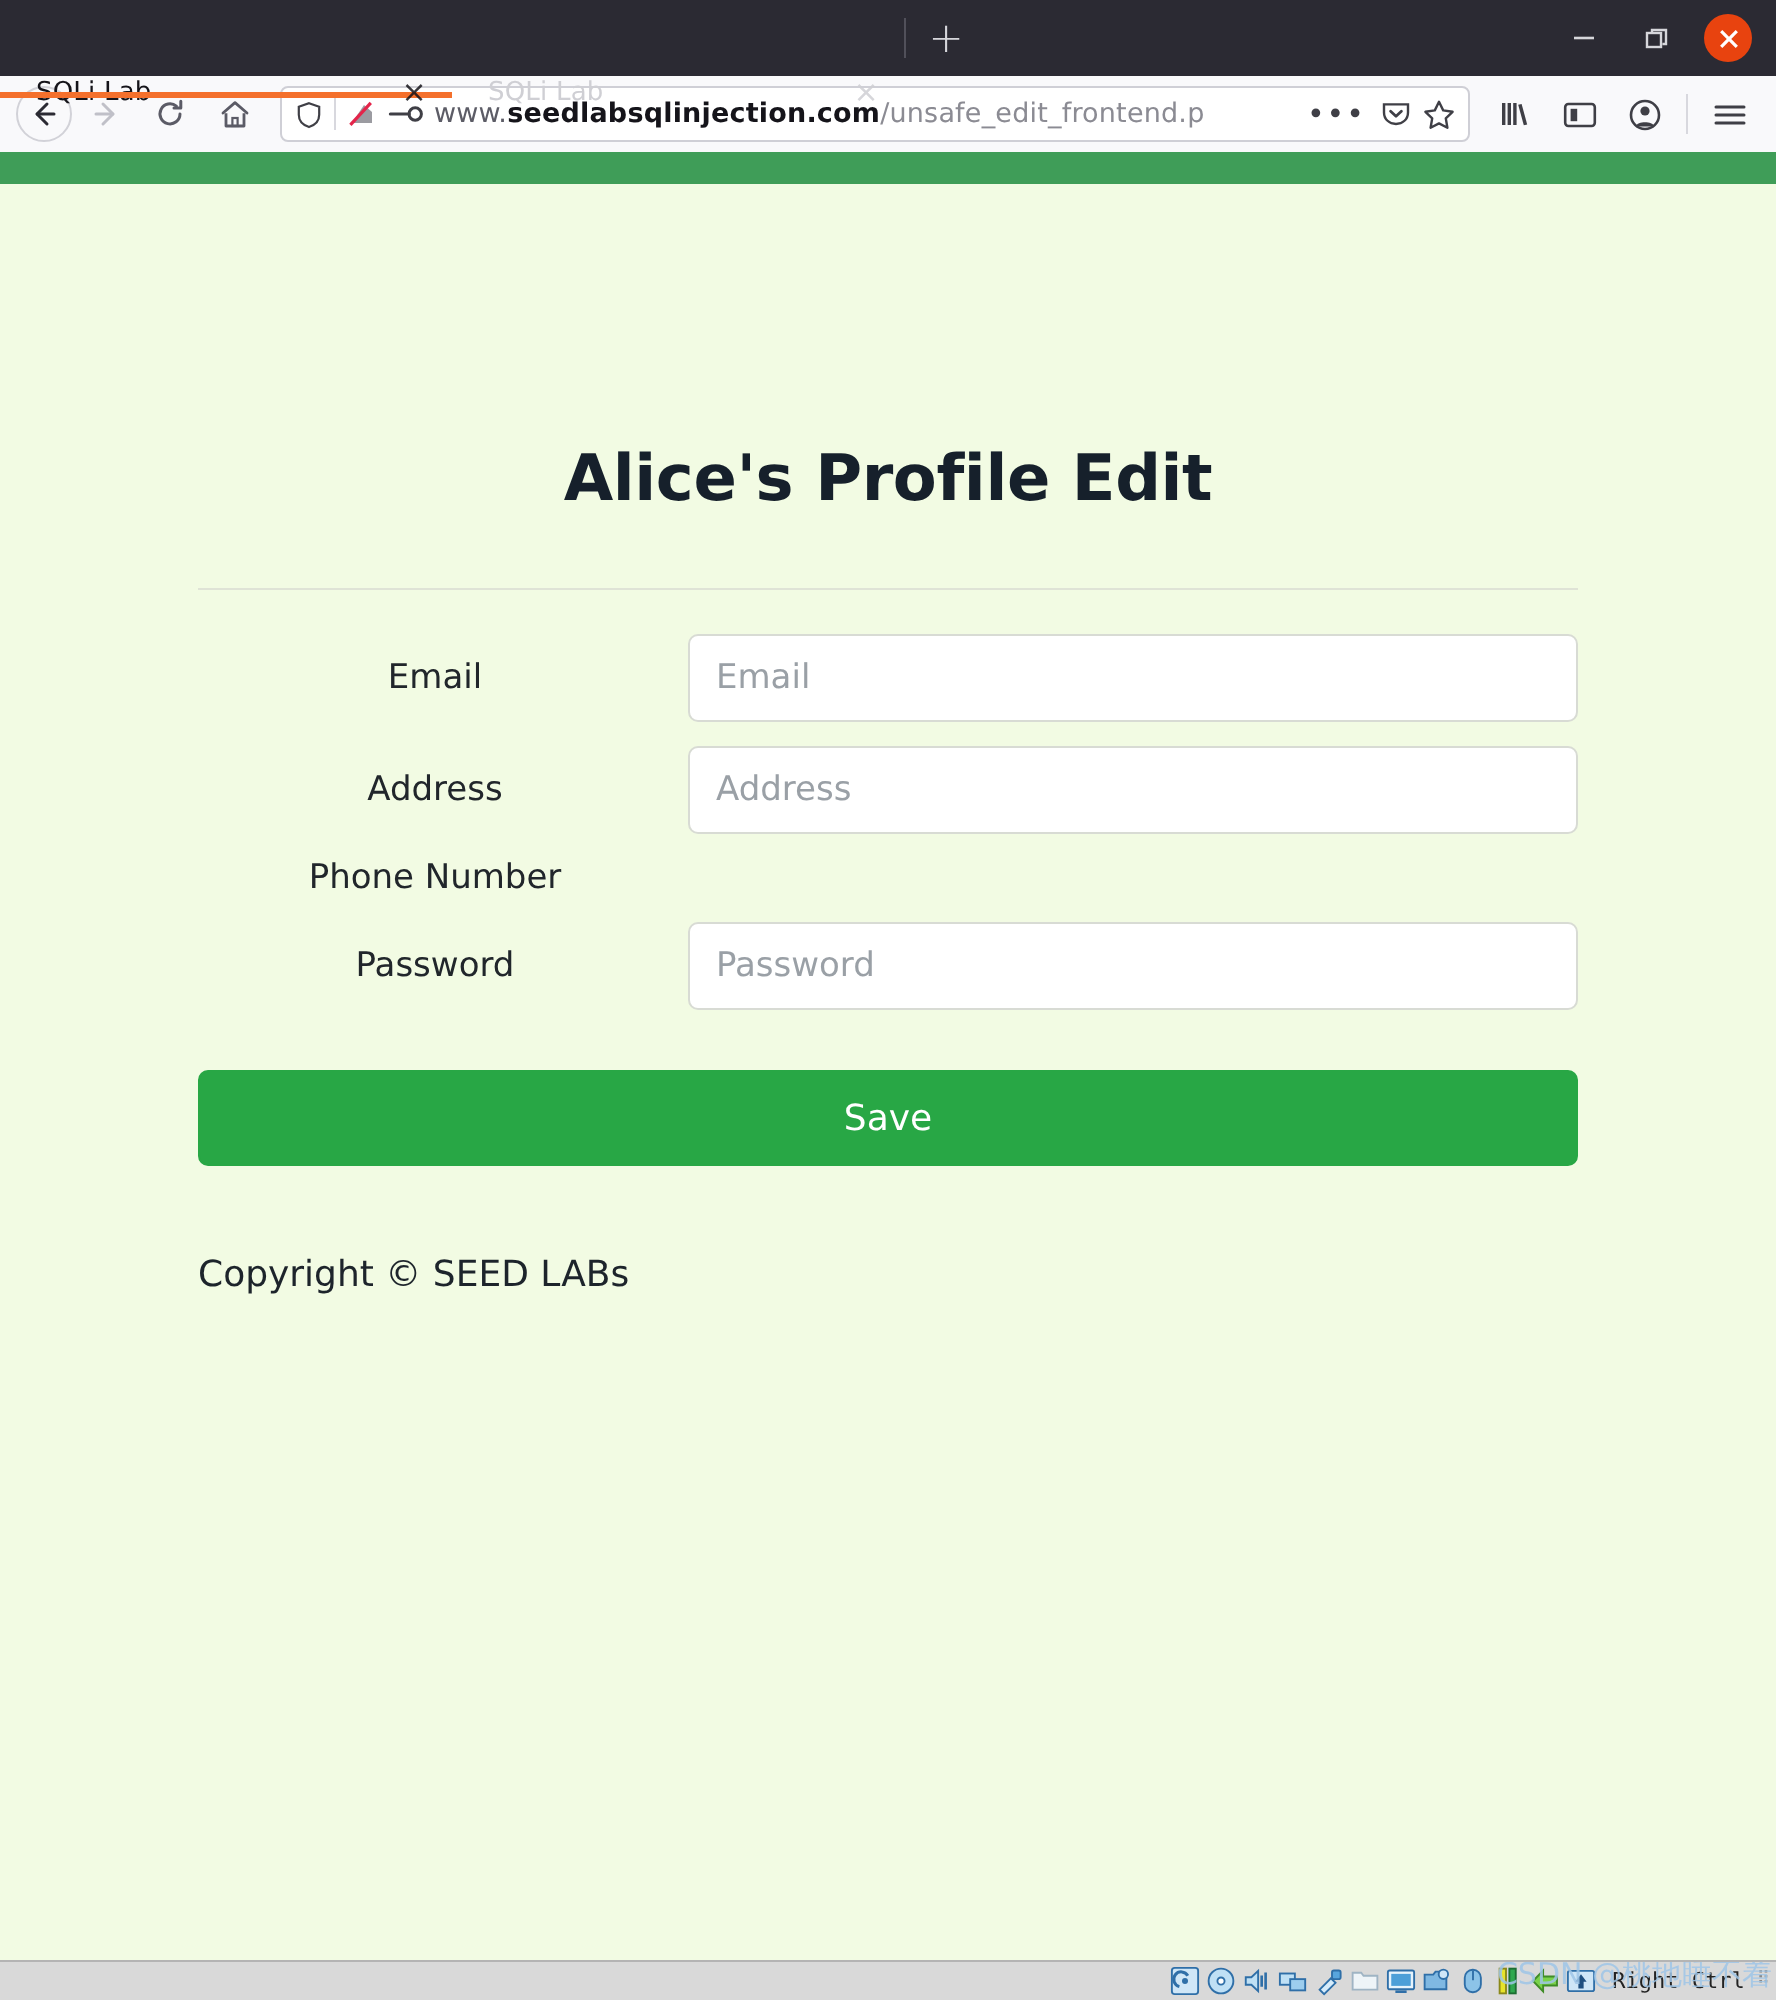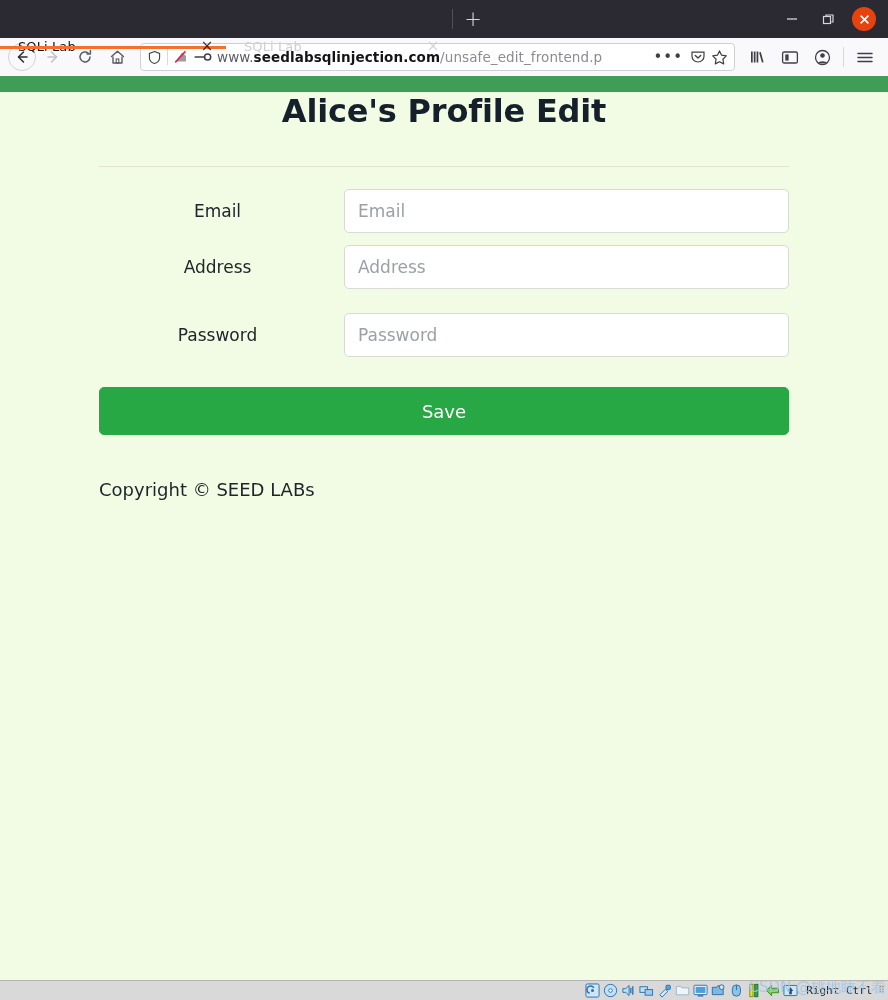--- a/index.html
+++ b/index.html
@@ -102,21 +102,21 @@
   .viewport {
     flex: 1 1 auto; background: #f2fbe3; overflow: hidden; position: relative;
   }
   .site-navbar { height: 16px; background: #3f9d58; }
   .page-body { padding-top: 0; }
 
   .container { width: 690px; margin: 0 auto; }
 
   h1.page-title {
     text-align: center; font-size: 32px; font-weight: bold;
-    color: #16202b; letter-spacing: -.2px;
+    color: #16202b; margin-top: 128px; letter-spacing: -.2px;
   }
   hr.divider {
     border: 0; border-top: 1px solid #dfe3d6; margin-top: 36px;
   }
 
   .form-area { margin-top: 22px; }
   .form-row {
     display: flex; align-items: center; margin-bottom: 12px;
   }
   .form-label {
@@ -326,20 +326,21 @@
             <span class="form-label">Email</span>
             <input class="form-control" type="text" placeholder="Email" style="">
           </div>
 
           <div class="form-row">
             <span class="form-label">Address</span>
             <input class="form-control" type="text" placeholder="Address" style="">
           </div>
 
           <div class="form-row">
+            <span class="form-label">Phone Number</span>
           </div>
 
           <div class="form-row">
             <span class="form-label">Password</span>
             <input class="form-control" type="text" placeholder="Password" style="">
           </div>
 
           <button class="btn-save">Save</button>
         </div>
 

